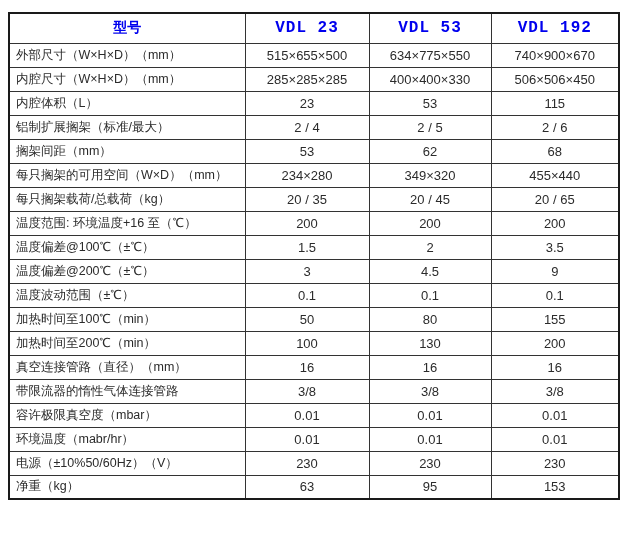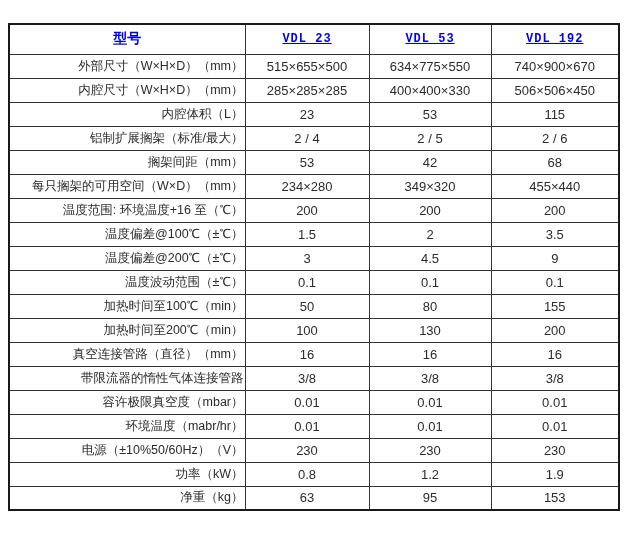--- a/index.html
+++ b/index.html
@@ -11,21 +11,21 @@
   }
   *{box-sizing:border-box;}
   html,body{margin:0;padding:0;}
   body{
     width:626px;height:555px;
     background:var(--bg);
     font-family:"Liberation Sans",sans-serif;
     position:relative;
     overflow:hidden;
   }
-  .page-wrap{position:absolute;top:23px;left:8px;}
+  .page-wrap{position:absolute;top:12px;left:8px;}
   table.spec{
     border-collapse:collapse;
     table-layout:fixed;
     width:610px;
     border:2px solid var(--border-outer);
     background:var(--bg);
   }
   th,td{
     border:1px solid var(--border-inner);
     overflow:hidden;
@@ -37,33 +37,32 @@
     vertical-align:middle;
     color:var(--header-text);
     font-weight:bold;
   }
   th.model-col{
     font-family:"Liberation Sans",sans-serif;
     font-size:14px;
   }
   th.vdl-col{
     font-family:"Liberation Mono",monospace;
-    font-size:12px;
+    font-size:16px;
     letter-spacing:1px;
-    text-decoration:underline;
   }
   tbody td{
     height:24px;
     vertical-align:middle;
     color:var(--body-text);
     font-size:12.5px;
   }
   td.row-label{
-    text-align:right;
-    padding-left:20px;
+    text-align:left;
+    padding-left:6px;
   }
   td.row-val{
     text-align:center;
     font-family:"Liberation Sans",sans-serif;
     font-size:13px;
   }
   col.c0{width:236px;}
   col.c1{width:124px;}
   col.c2{width:122px;}
   col.c3{width:128px;}
@@ -108,30 +107,36 @@
   </tr>
         <tr>
     <td class="row-label">铝制扩展搁架（标准/最大）</td>
     <td class="row-val">2 / 4</td>
     <td class="row-val">2 / 5</td>
     <td class="row-val">2 / 6</td>
   </tr>
         <tr>
     <td class="row-label">搁架间距（mm）</td>
     <td class="row-val">53</td>
-    <td class="row-val">42</td>
+    <td class="row-val">62</td>
     <td class="row-val">68</td>
   </tr>
         <tr>
     <td class="row-label">每只搁架的可用空间（W×D）（mm）</td>
     <td class="row-val">234×280</td>
     <td class="row-val">349×320</td>
     <td class="row-val">455×440</td>
   </tr>
         <tr>
+    <td class="row-label">每只搁架载荷/总载荷（kg）</td>
+    <td class="row-val">20 / 35</td>
+    <td class="row-val">20 / 45</td>
+    <td class="row-val">20 / 65</td>
+  </tr>
+        <tr>
     <td class="row-label">温度范围: 环境温度+16 至（℃）</td>
     <td class="row-val">200</td>
     <td class="row-val">200</td>
     <td class="row-val">200</td>
   </tr>
         <tr>
     <td class="row-label">温度偏差@100℃（±℃）</td>
     <td class="row-val">1.5</td>
     <td class="row-val">2</td>
     <td class="row-val">3.5</td>
@@ -182,26 +187,20 @@
     <td class="row-label">环境温度（mabr/hr）</td>
     <td class="row-val">0.01</td>
     <td class="row-val">0.01</td>
     <td class="row-val">0.01</td>
   </tr>
         <tr>
     <td class="row-label">电源（±10%50/60Hz）（V）</td>
     <td class="row-val">230</td>
     <td class="row-val">230</td>
     <td class="row-val">230</td>
-  </tr>
-        <tr>
-    <td class="row-label">功率（kW）</td>
-    <td class="row-val">0.8</td>
-    <td class="row-val">1.2</td>
-    <td class="row-val">1.9</td>
   </tr>
         <tr>
     <td class="row-label">净重（kg）</td>
     <td class="row-val">63</td>
     <td class="row-val">95</td>
     <td class="row-val">153</td>
   </tr>
       </tbody>
   </table>
 </div>

